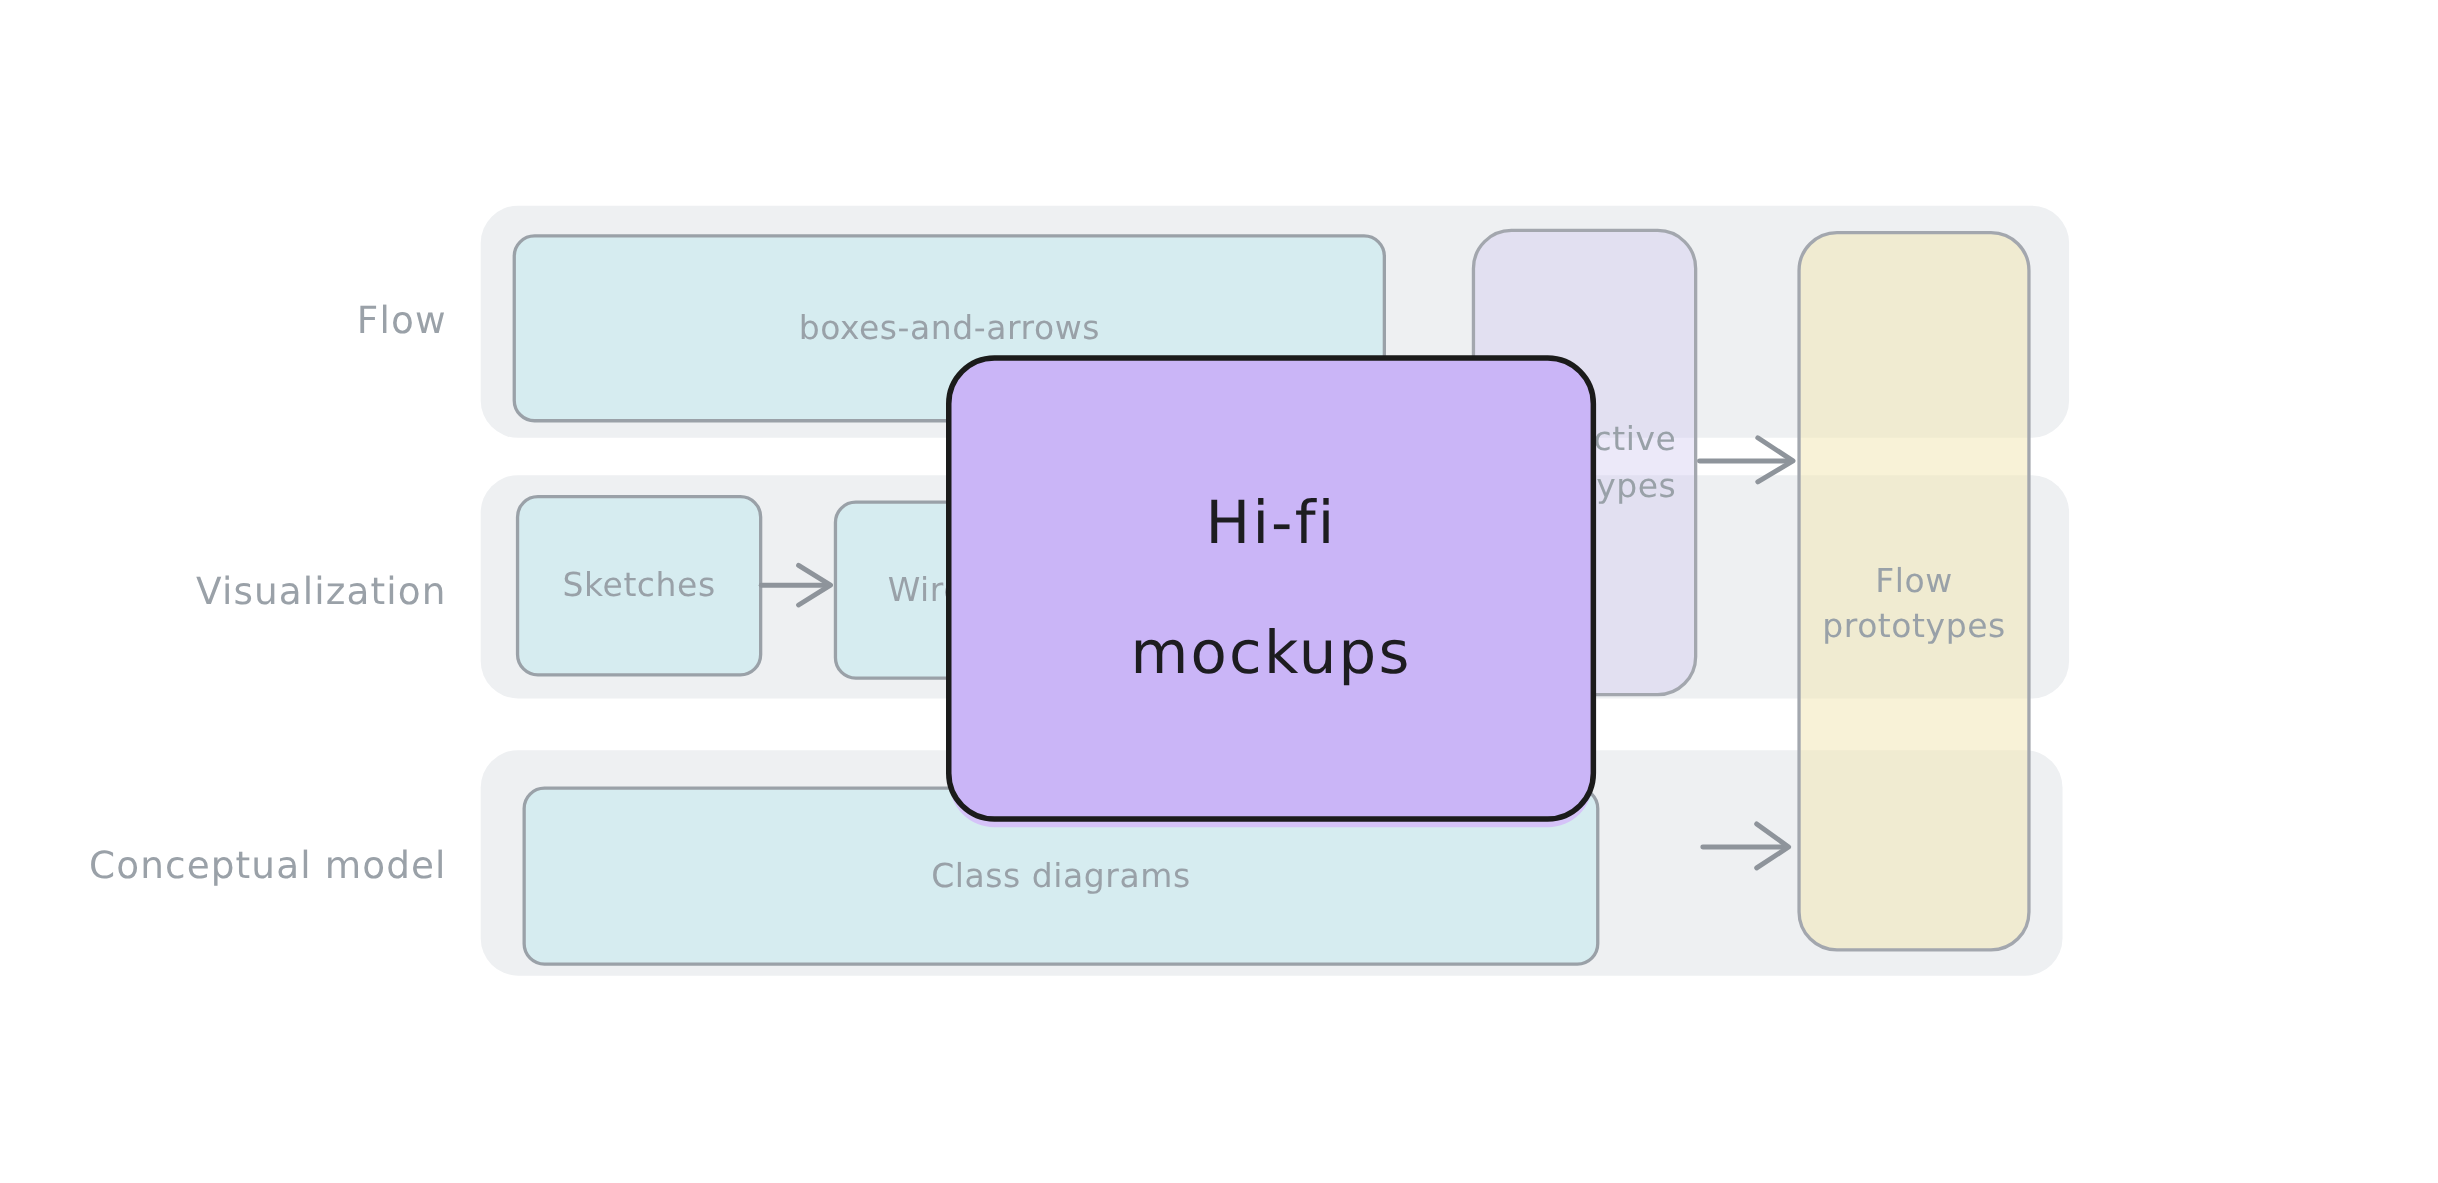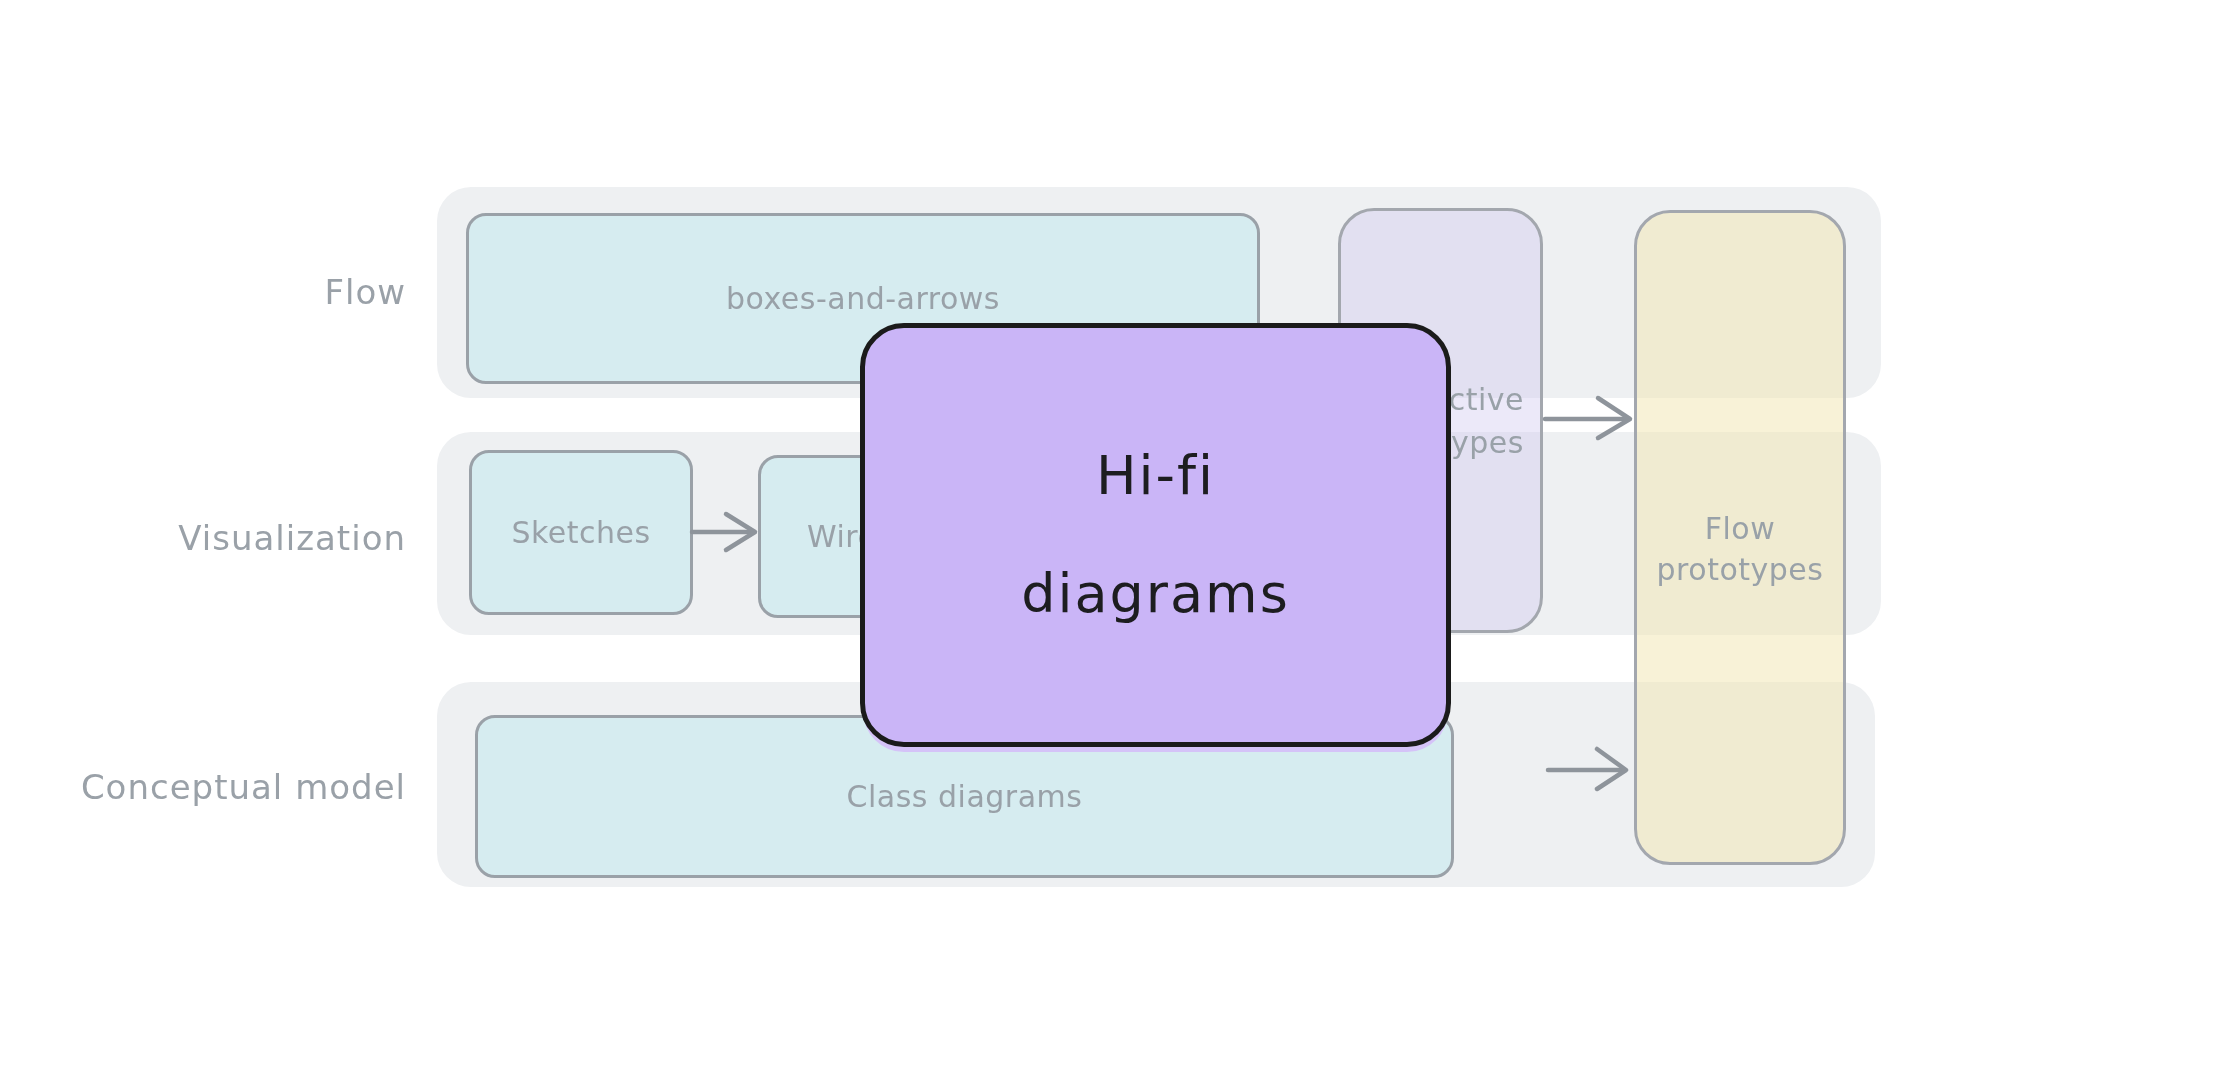--- a/index.html
+++ b/index.html
@@ -169,16 +169,16 @@
     <path d="M59,5 L91,26 L59,45"></path>
   </svg>
 
   <svg class="arrow arrow-class-live" width="95" height="52" viewBox="0 0 95 52">
     <path d="M6,26 L82,26"></path>
     <path d="M55,5 L84,26 L55,45"></path>
   </svg>
 
   <div class="node node-purple">
     <span>Hi-fi</span>
-    <span>diagrams</span>
+    <span>mockups</span>
   </div>
 
 </div>
 
 </body></html>

